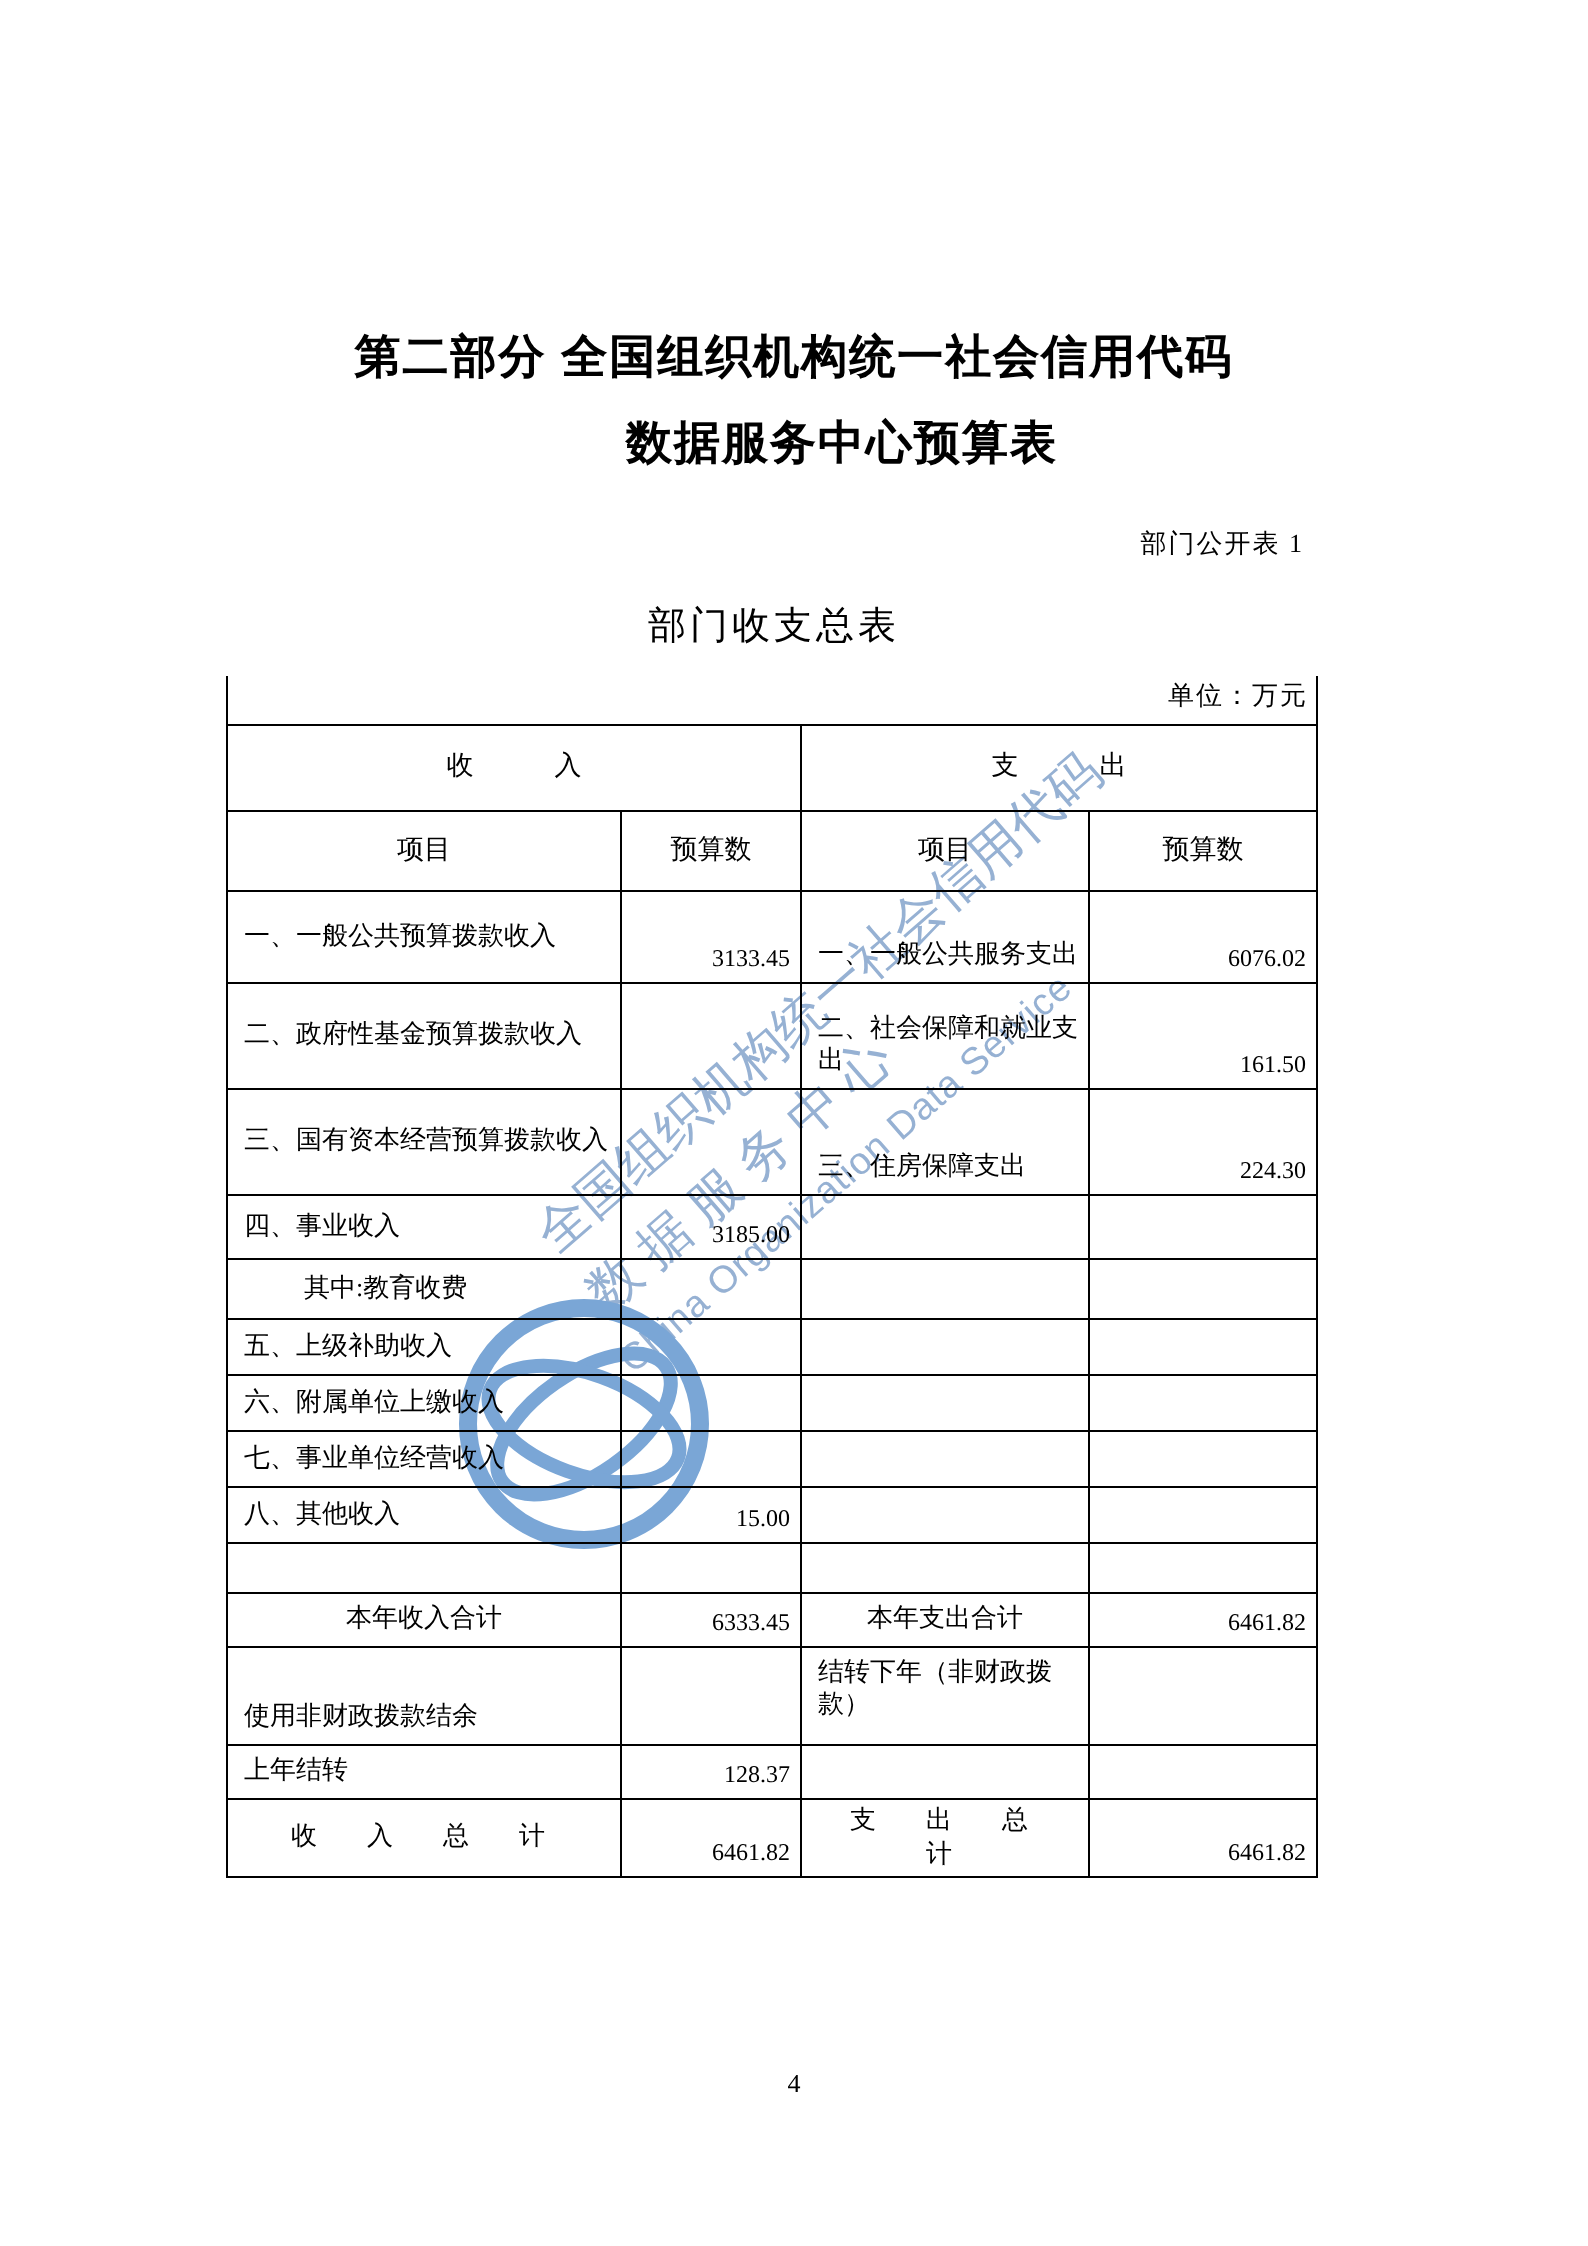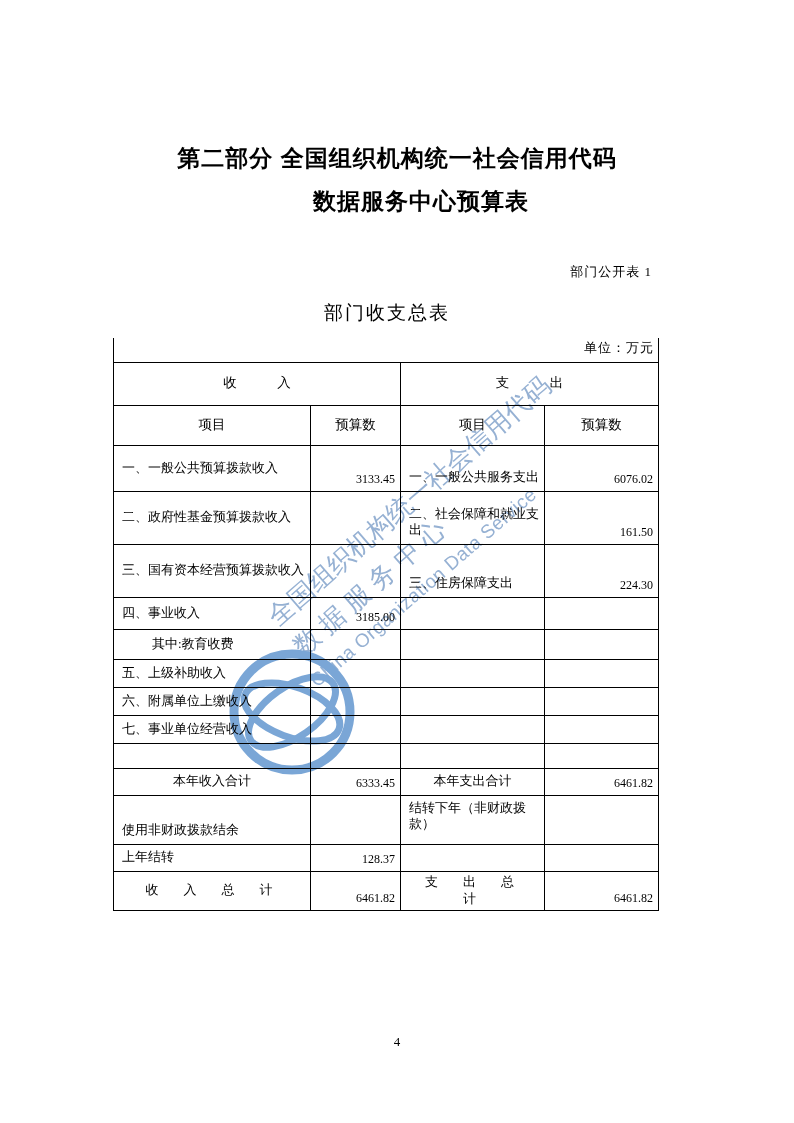--- a/index.html
+++ b/index.html
@@ -4,21 +4,21 @@
 <style>
   html,body{margin:0;padding:0;}
   body{
     width:794px;height:1123px;background:#ffffff;position:relative;
     font-family:"Liberation Serif","DejaVu Serif",serif;color:#000;overflow:hidden;
   }
   
   .doc-title{
     position:absolute;left:0;width:794px;text-align:center;
     font-family:"Liberation Sans","DejaVu Sans",sans-serif;
-    font-weight:bold;font-size:23px;letter-spacing:1px;white-space:nowrap;
+    font-weight:bold;font-size:23px;letter-spacing:1px;white-space:nowrap;margin-top:20px;
   }
   .doc-title.line1{top:143px;}
   .doc-title.line2{top:186px;transform:translateX(24px);}
   .table-tag{
     position:absolute;top:263px;right:142px;font-size:13px;letter-spacing:1px;
   }
   .table-title{
     position:absolute;top:300px;left:0;width:794px;text-align:center;
     font-family:"Liberation Sans","DejaVu Sans",sans-serif;
     font-size:19px;letter-spacing:2px;transform:translateX(-10px);
@@ -138,20 +138,26 @@
         <td class="num"></td>
         <td class="item"></td>
         <td class="num"></td>
       </tr>
       <tr style="height: 28px;">
         <td class="item">七、事业单位经营收入</td>
         <td class="num"></td>
         <td class="item"></td>
         <td class="num"></td>
       </tr>
+      <tr style="height: 28px;">
+        <td class="item">八、其他收入</td>
+        <td class="num">15.00</td>
+        <td class="item"></td>
+        <td class="num"></td>
+      </tr>
       <tr style="height: 25px;">
         <td class="item"></td>
         <td class="num"></td>
         <td class="item"></td>
         <td class="num"></td>
       </tr>
       <tr style="height: 27px;">
         <td class="item ctr">本年收入合计</td>
         <td class="num">6333.45</td>
         <td class="item ctr">本年支出合计</td>

